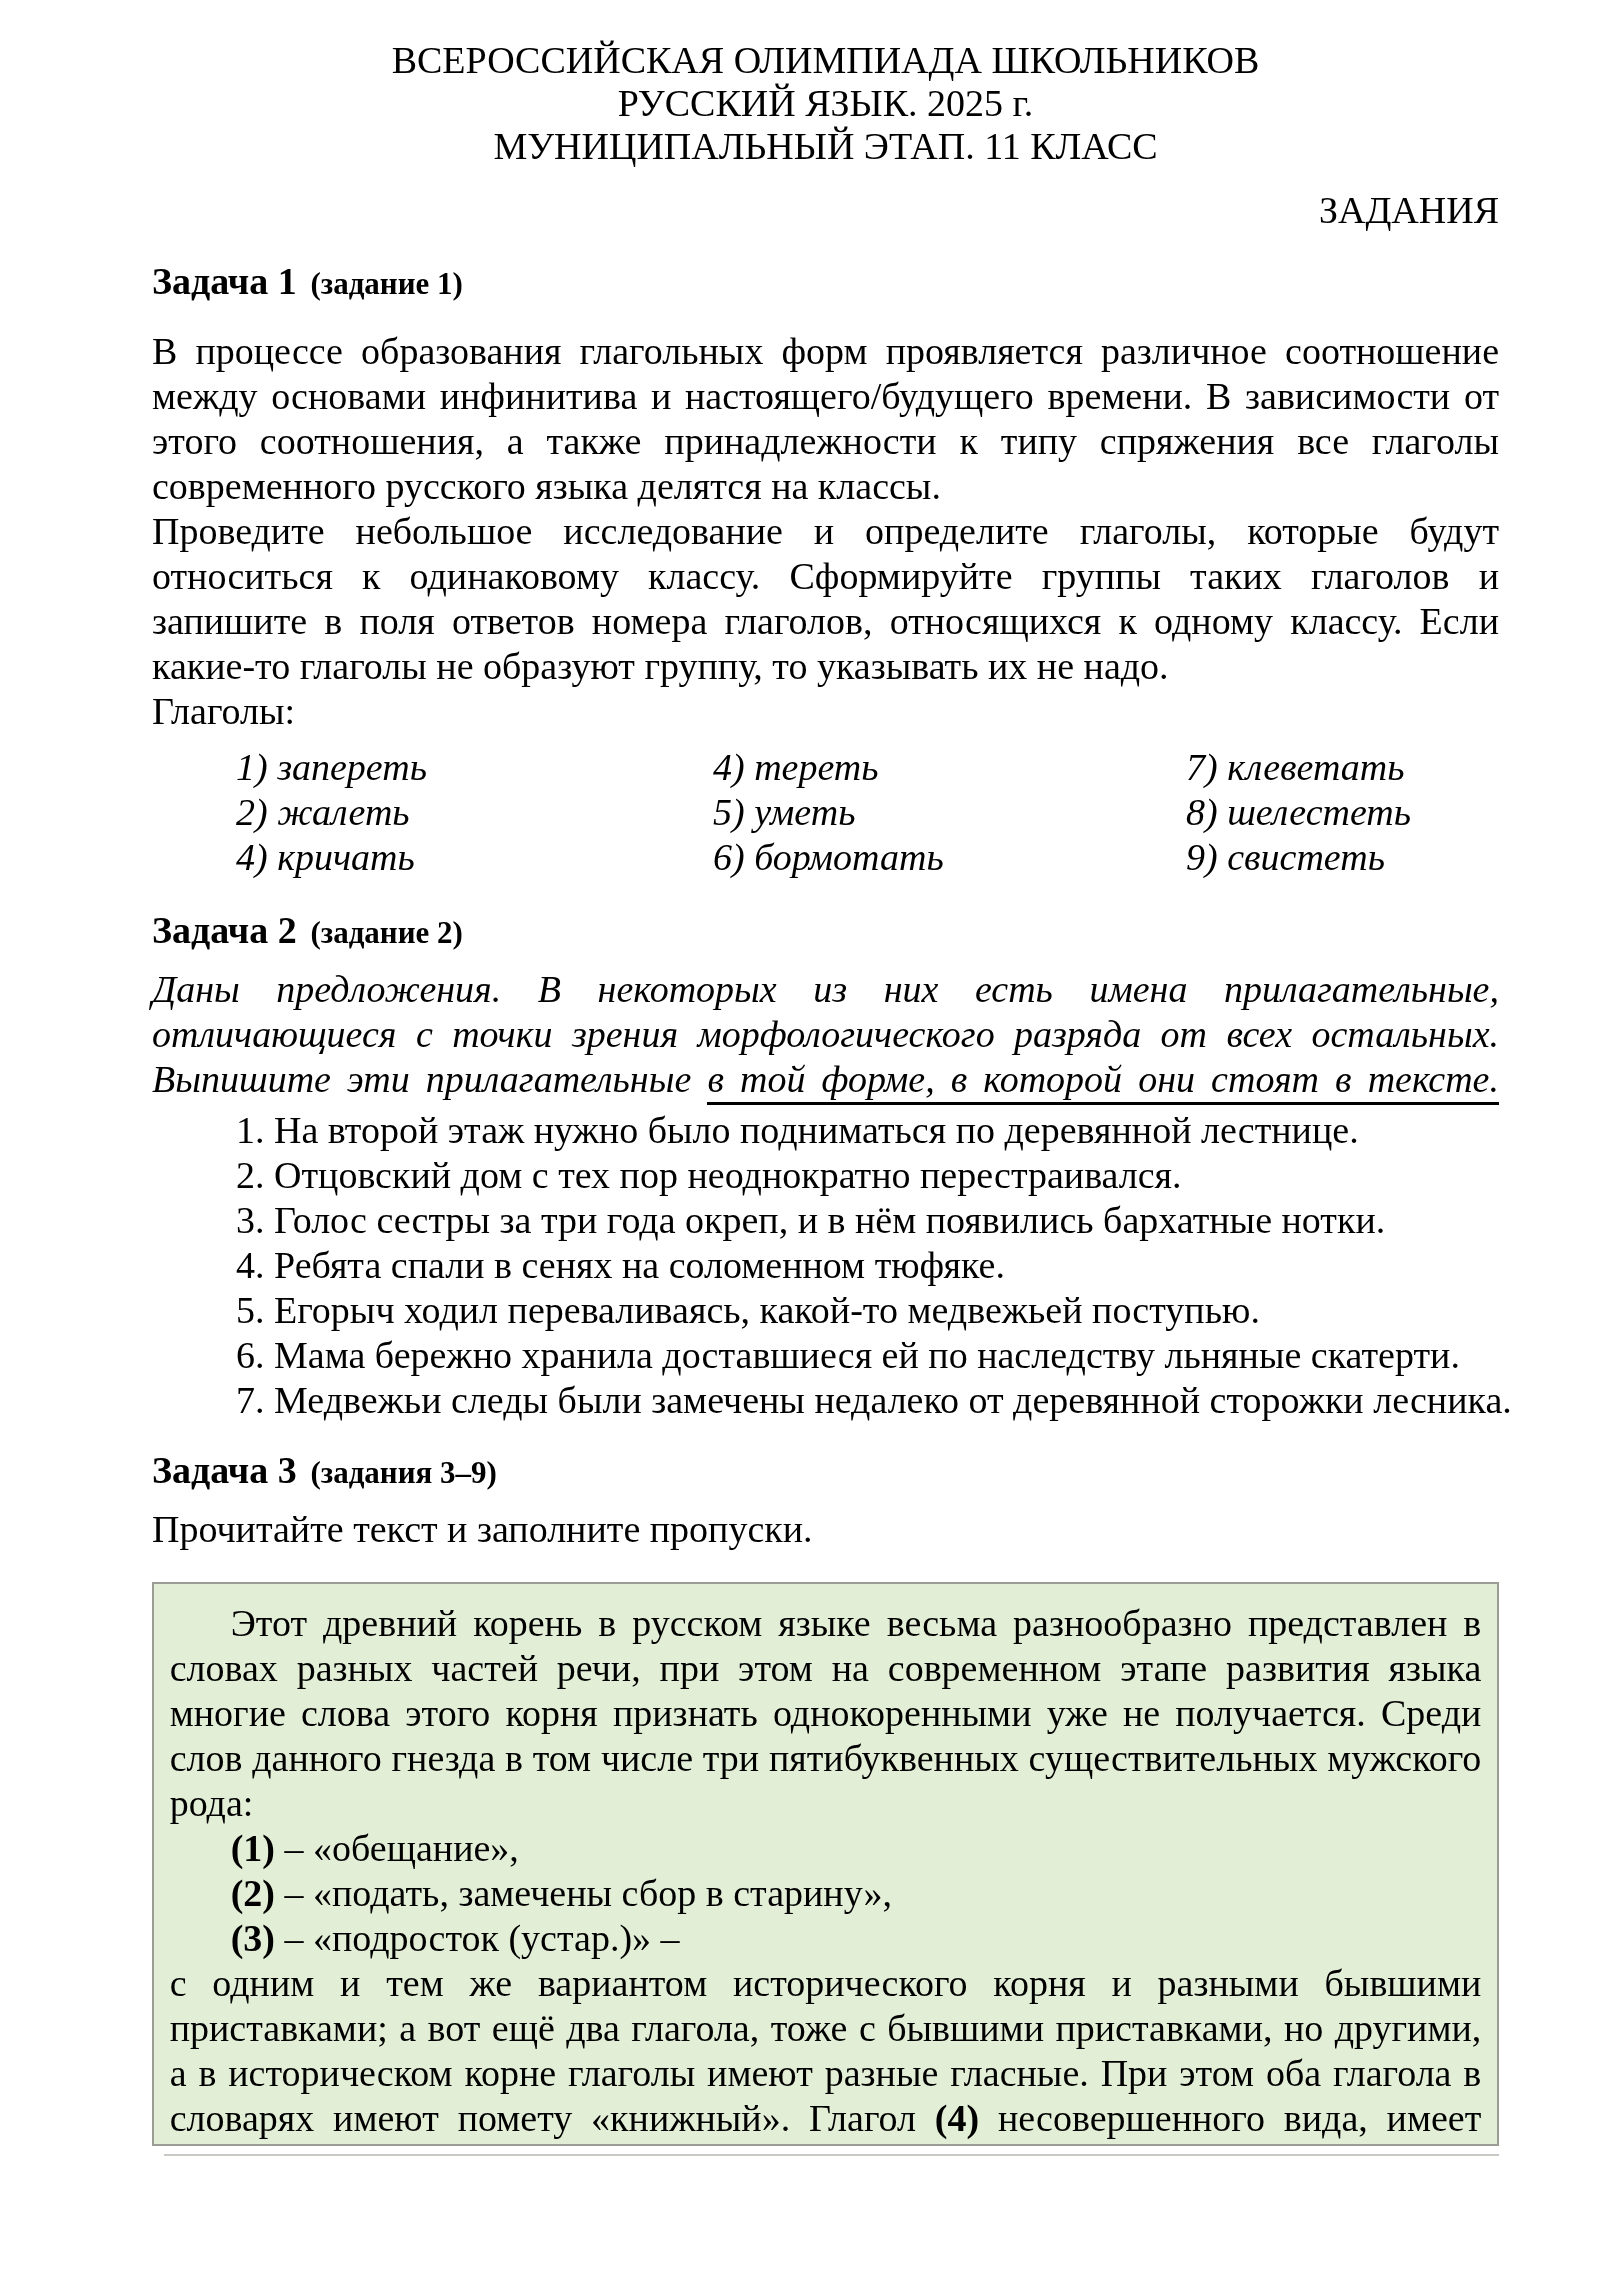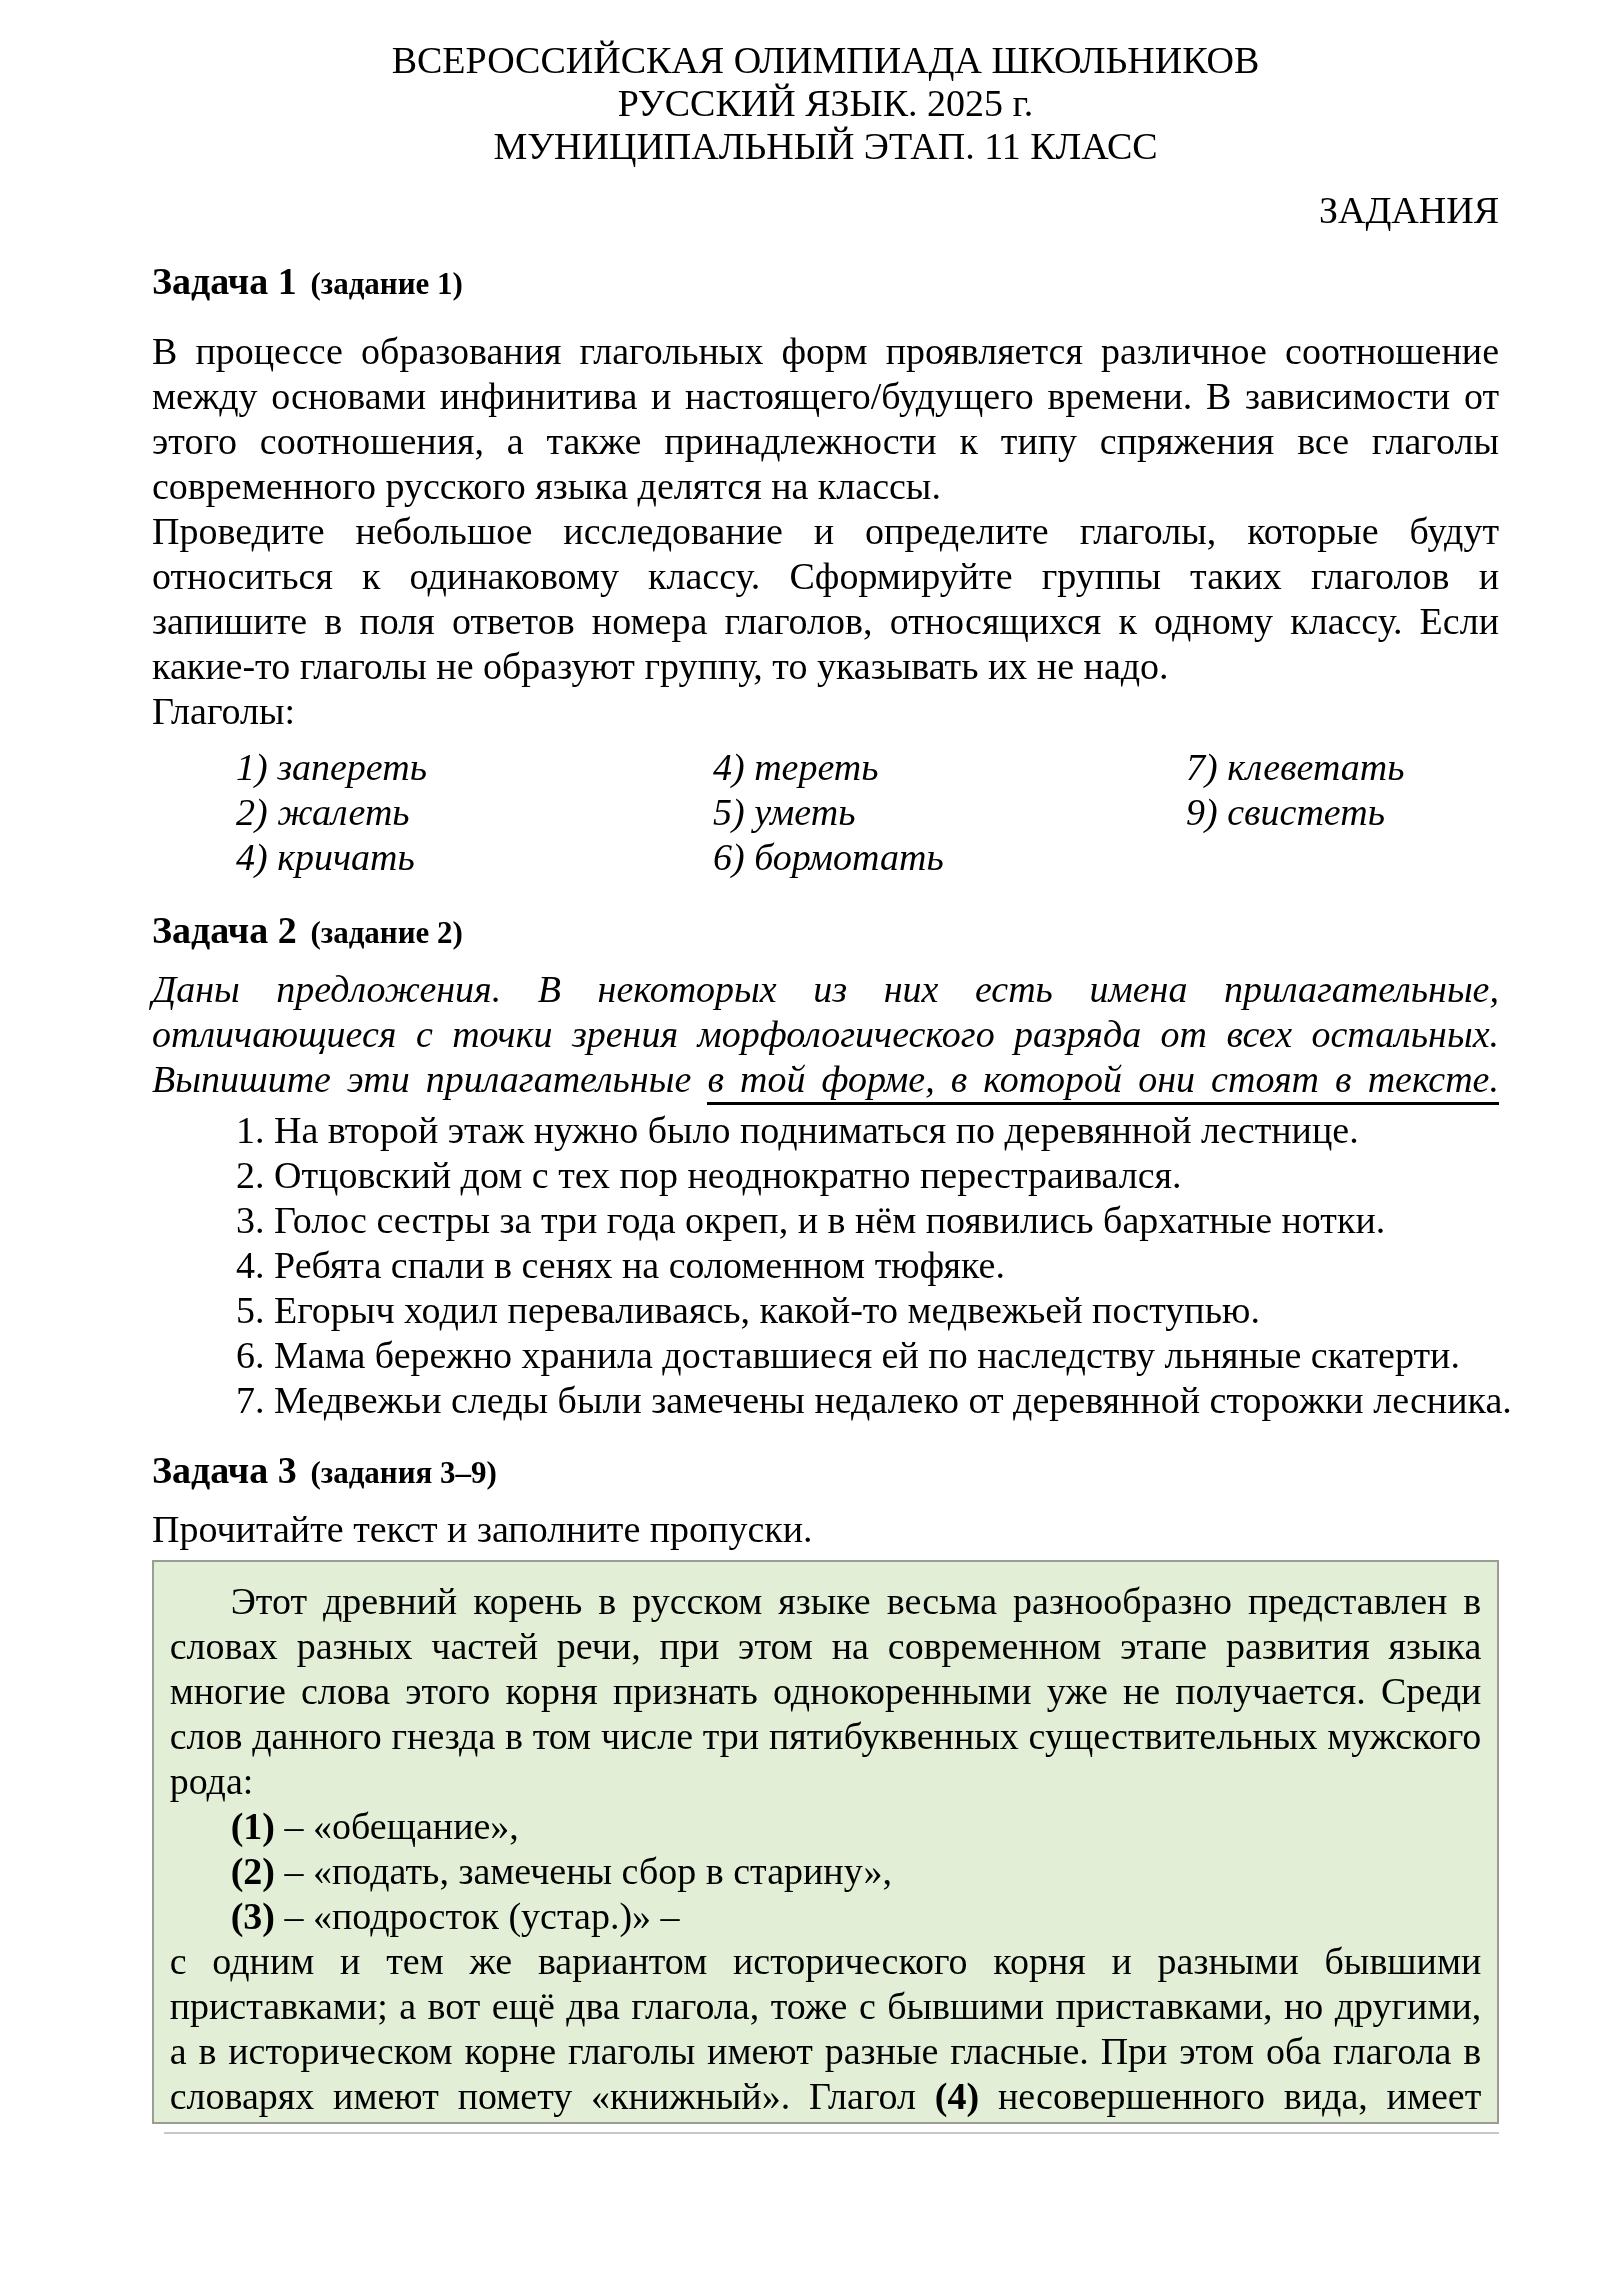--- a/index.html
+++ b/index.html
@@ -47,21 +47,21 @@
     grid-template-columns: 451px 447px 1fr;
     margin: 10.8px 0 0 84px;
     font-style: italic;
     gap: 26px;
   }
   .verbs div { white-space: nowrap; line-height: 45px; }
   .sentences { margin: 5.9px 0 0 84px; }
   .sentences div { white-space: nowrap; line-height: 45px; }
   .green-box {
     box-sizing: border-box;
-    margin-top: 8px;
+    margin-top: 30px;
     border: 2px solid #9b9c94;
     background: #e3eed7;
     padding: 16.7px 15.7px 2.9px 15.7px;
   }
   .box-p { line-height: 45px; }
   .box-indent { text-indent: 61px; }
   .box-item { margin-left: 61px; line-height: 45px; white-space: nowrap; }
   .bold { font-weight: bold; }
   .shadow-line {
     height: 2px;
@@ -94,20 +94,21 @@
         <div>2) жалеть</div>
         <div>4) кричать</div>
       </div>
       <div>
         <div>4) тереть</div>
         <div>5) уметь</div>
         <div>6) бормотать</div>
       </div>
       <div>
         <div>7) клеветать</div>
+        <div>8) шелестеть</div>
         <div>9) свистеть</div>
       </div>
     </div>
   </section>
 
   <section>
     <div class="h2" style="margin-top:28px">
       <span class="h2-main">Задача 2</span><span class="h2-note">(задание 2)</span>
     </div>
     <p class="just last-just mt18">

